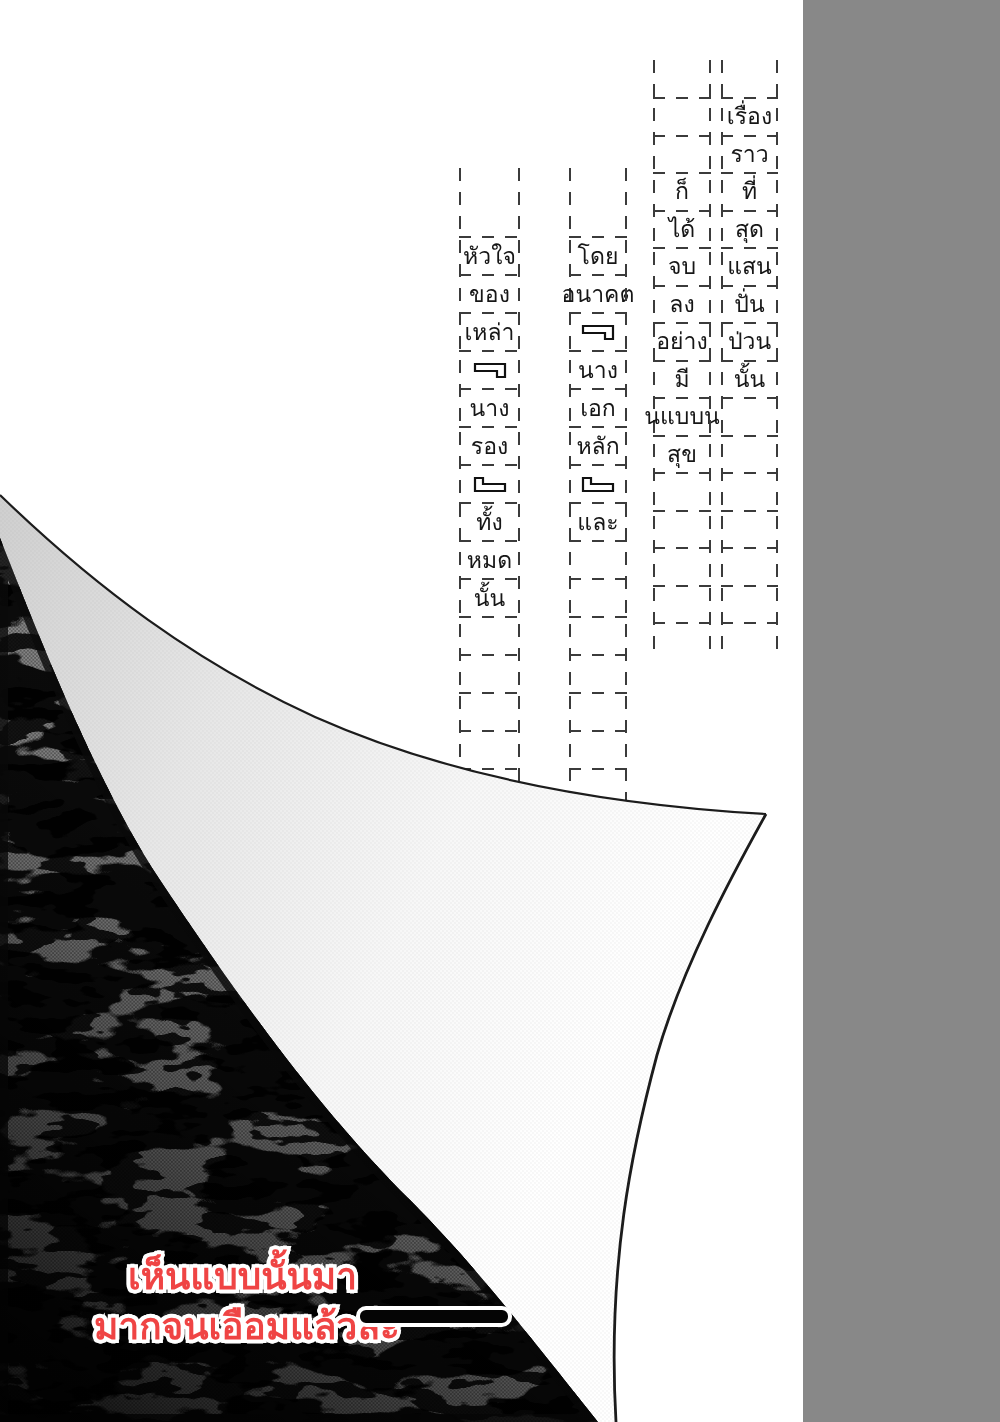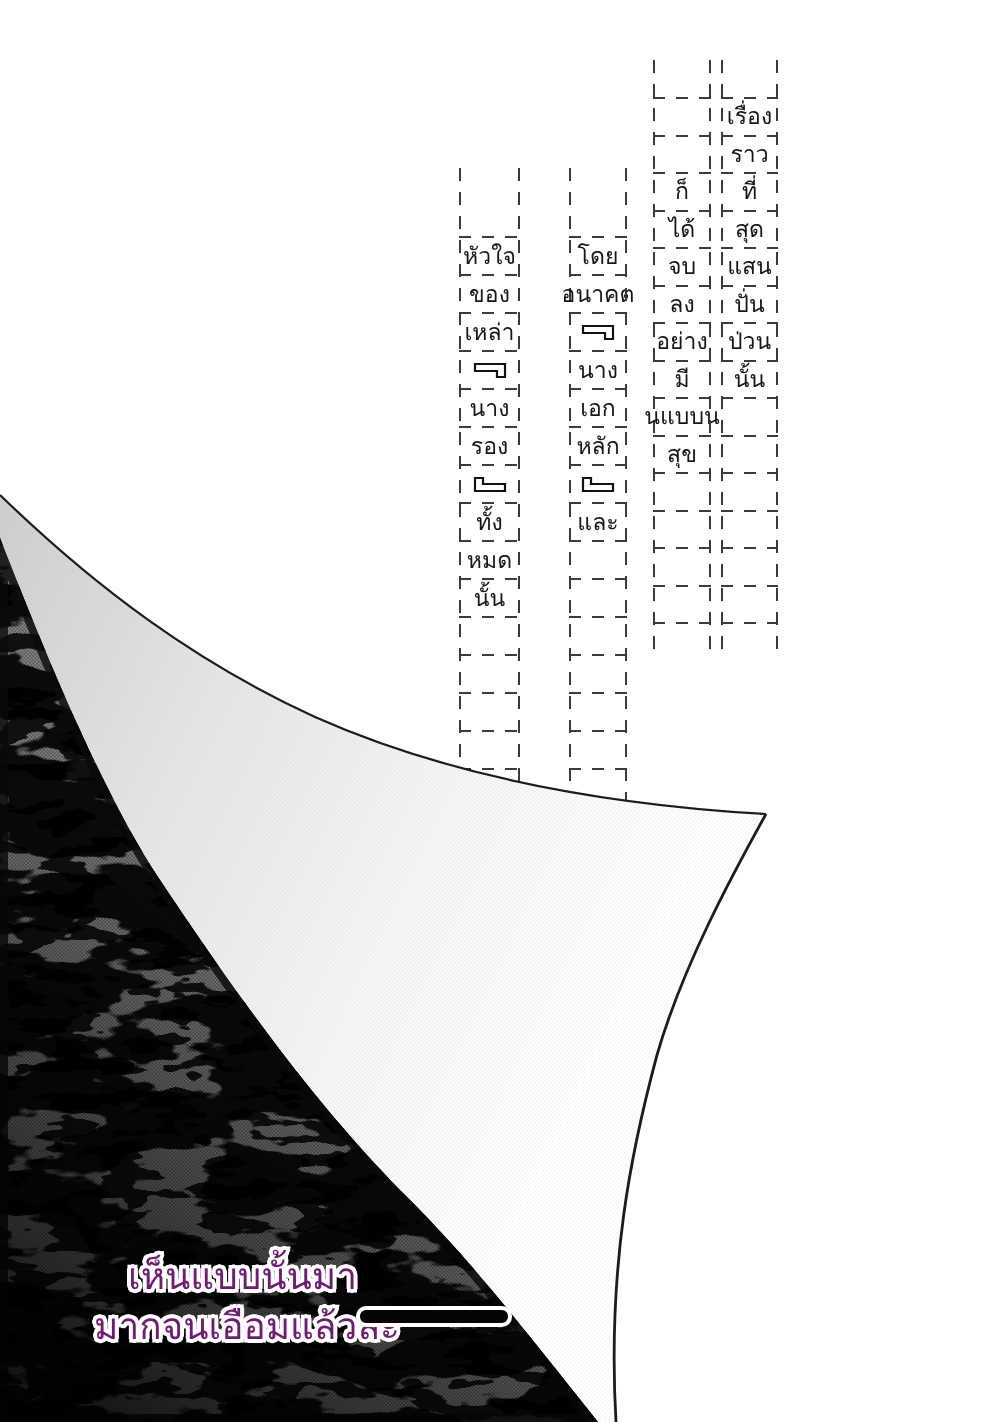--- a/index.html
+++ b/index.html
@@ -1,17 +1,17 @@
 <!DOCTYPE html>
 <html><head>
 <meta charset="utf-8">
 <style>
   html,body{margin:0;padding:0;background:#888;}
   #canvas{
-    position:relative; width:1000px; height:1422px; overflow:hidden;
+    position:relative; width:803px; height:1422px; overflow:hidden;
     background:#ffffff;
     font-family:"DejaVu Sans","Liberation Sans",sans-serif;
   }
   
   .vcol{ position:absolute; z-index:2; }
   .vcol::before,.vcol::after{
     content:""; position:absolute; top:0; bottom:0; width:2px;
     background:repeating-linear-gradient(180deg,#3b3b3b 0 13px,transparent 13px 24px);
   }
   .vcol::before{left:0;} .vcol::after{right:0;}
@@ -27,21 +27,21 @@
   .vcell.spacer{height:var(--sh);}
   .vcell.stub{height:var(--st);}
   .b1{--ch:37.5px;--sh:38px;--st:34px;}
   .b2{--ch:38px;--sh:69px;--st:56px;}
   .vline{ position:absolute; top:5px; left:50%; width:3px; height:100px; background:#101010; }
   
   svg.art{ position:absolute; left:0; top:0; z-index:3; }
   
   .caption{
     position:absolute; z-index:4; white-space:nowrap;
-    font-weight:normal; font-size:37px; color:#701a75;
+    font-weight:bold; font-size:37px; color:#ef4444;
     -webkit-text-stroke:7px #fff; paint-order:stroke fill;
     text-shadow:-3px -3px 0 #fff,3px -3px 0 #fff,-3px 3px 0 #fff,3px 3px 0 #fff,0 -4px 0 #fff,0 4px 0 #fff,-4px 0 0 #fff,4px 0 0 #fff;
     text-align:center;
   }
   .cap1{ left:128px; top:1246px; }
   .cap2{ left:94px;  top:1296px; }
   .capdash{
     position:absolute; z-index:4; left:356px; top:1306px;
     width:148px; height:13px; background:#050505;
     border:4px solid #ffffff; border-radius:10px;

